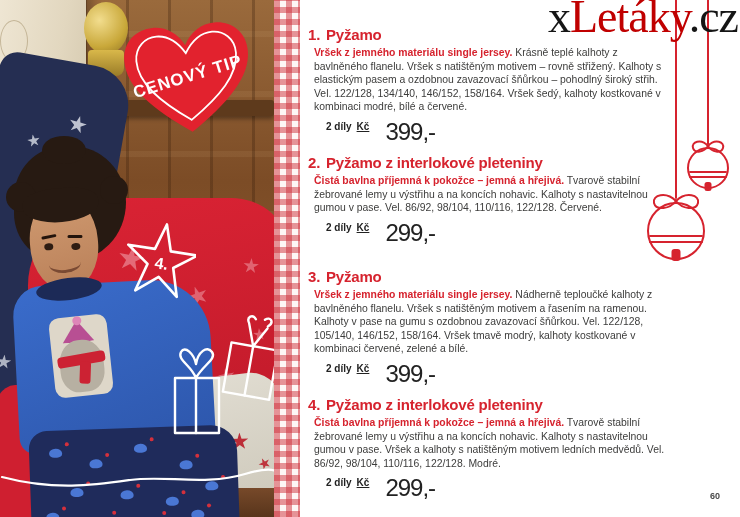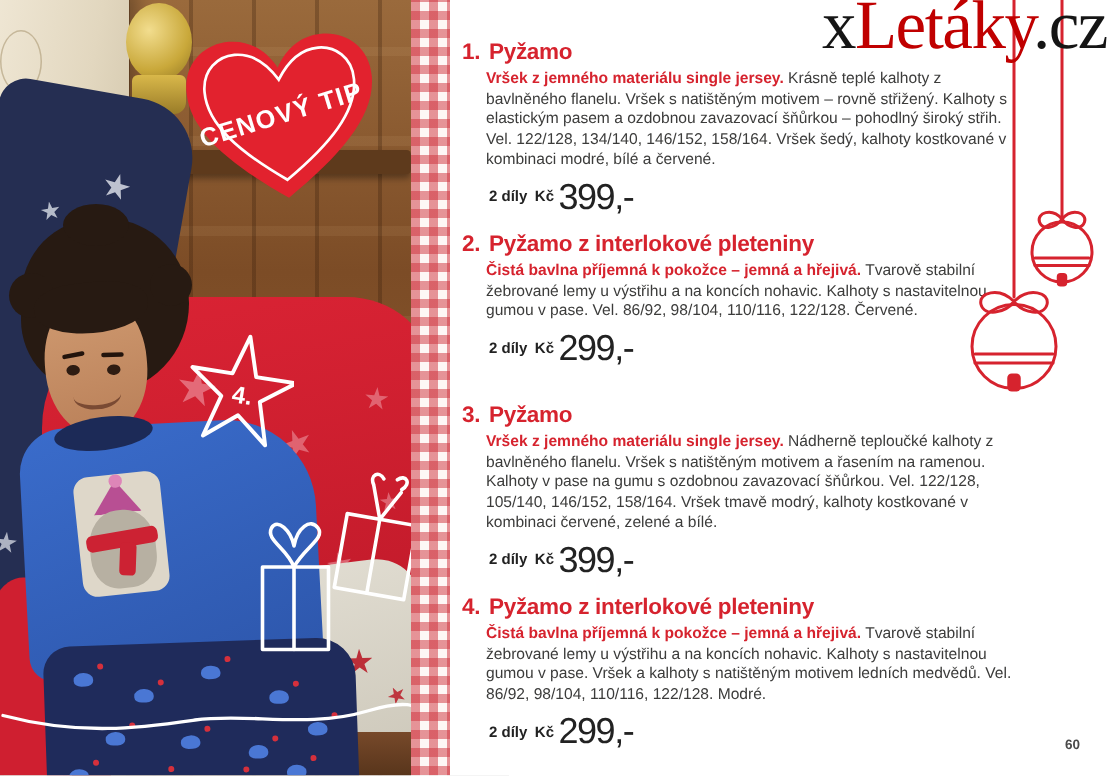--- a/index.html
+++ b/index.html
@@ -56,25 +56,25 @@
   .gingham{position:absolute;left:274px;top:0;width:26px;height:517px;background-color:#fdf7f5;
     background-image:repeating-linear-gradient(0deg,rgba(206,48,58,.5) 0 6px,rgba(255,255,255,0) 6px 12px),
                      repeating-linear-gradient(90deg,rgba(206,48,58,.5) 0 6px,rgba(255,255,255,0) 6px 12px);}
 
   
   .content{position:absolute;left:300px;top:0;width:440px;height:517px;background:#fff;}
   .product{position:absolute;left:8px;width:396px;}
   .p1{top:26px}.p2{top:154px}.p3{top:268px}.p4{top:396px}
   .prod-head{display:flex;color:var(--accent);font-weight:bold;font-size:15px;letter-spacing:-.2px;}
   .prod-num{width:18px;flex:none;}
-  .prod-body{margin-left:16px;width:360px;font-size:10.4px;line-height:13.6px;color:var(--text);margin-top:3px;}
+  .prod-body{margin-left:6px;width:360px;font-size:10.4px;line-height:13.6px;color:var(--text);margin-top:3px;}
   .lead{color:var(--accent);font-weight:bold;}
-  .price-row{margin-left:18px;margin-top:7px;display:flex;align-items:center;color:#222;}
+  .price-row{margin-left:18px;margin-top:7px;display:flex;align-items:flex-start;color:#222;}
   .qty{font-size:10px;font-weight:bold;margin-right:5px;}
-  .cur{font-size:10px;font-weight:bold;margin-right:3px;}
+  .cur{font-size:10px;font-weight:bold;margin-right:16px;text-decoration:underline;}
   .price{font-size:24px;font-weight:normal;letter-spacing:-1px;line-height:22px;}
   .page-num{position:absolute;right:20px;bottom:16px;font-size:9px;font-weight:bold;color:#4a4a4a;}
 
   
   .watermark{position:absolute;right:2px;top:-6px;text-align:right;z-index:20;line-height:1;}
   .wm-brand{font-family:"Liberation Serif",serif;font-size:46px;letter-spacing:-1px;color:var(--wm-black);cursor:pointer;}
   .wm-brand .red{color:var(--wm-red);}
   .wm-tag{font-size:21px;color:var(--wm-black);margin-top:2px;letter-spacing:-.5px;}
   .wm-tag .red{color:#d22;}
 </style>

